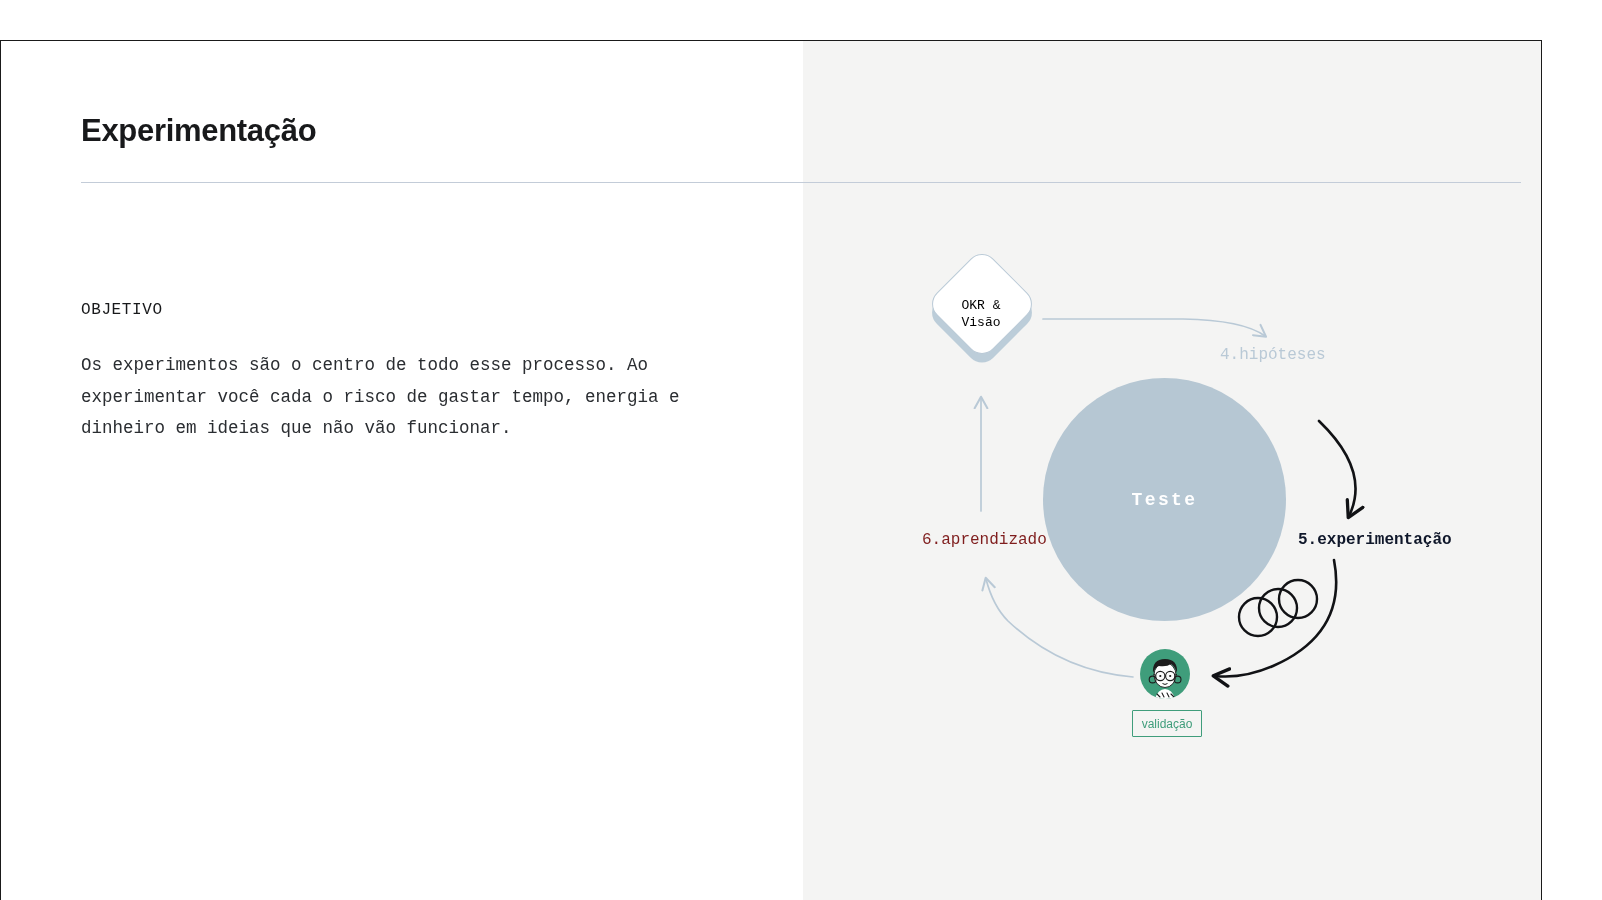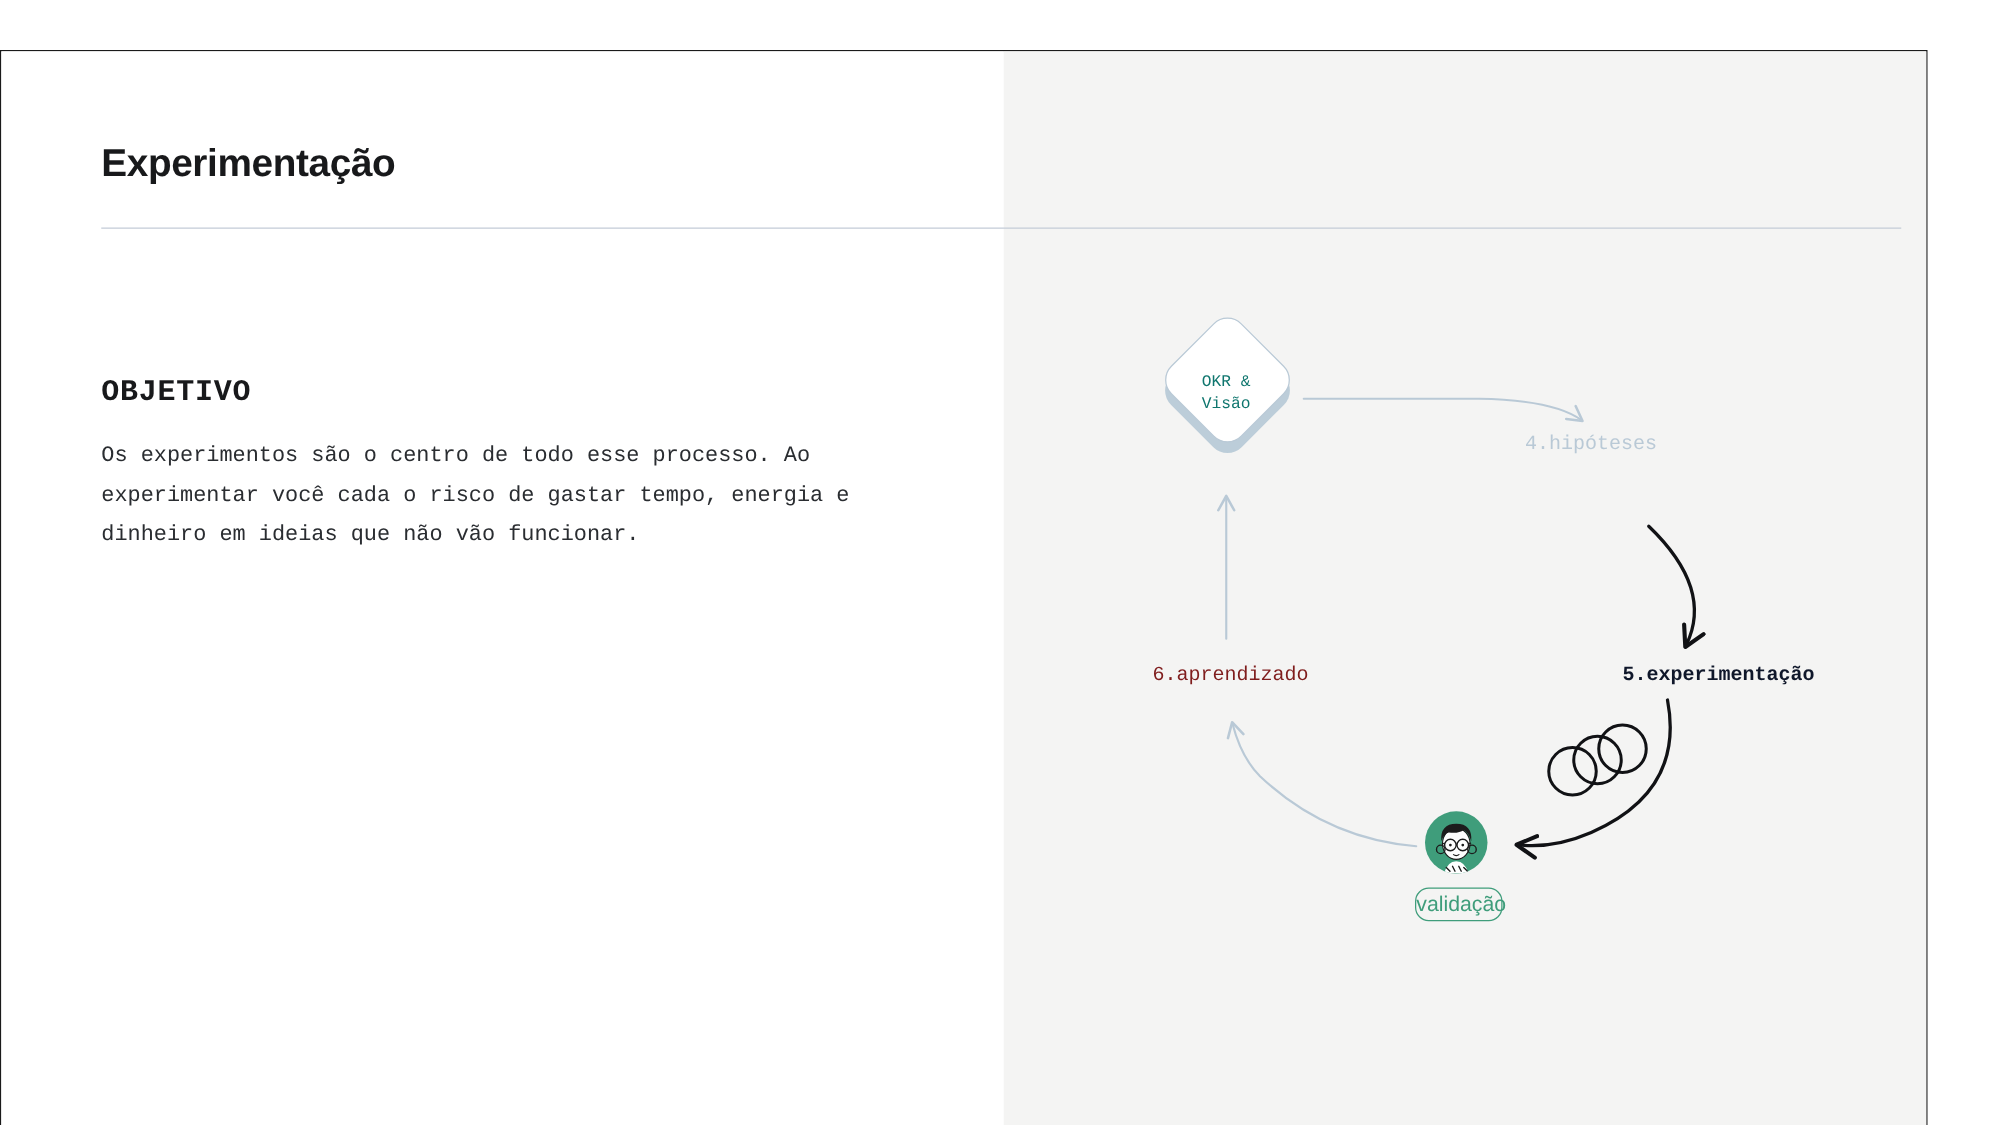--- a/index.html
+++ b/index.html
@@ -53,22 +53,22 @@
     width: 1440px;
     height: 1px;
     background: #c3ccd8;
   }
   
   .objective-heading {
     position: absolute;
     left: 80px;
     top: 260px;
     font-family: "Liberation Mono", monospace;
-    font-size: 24px;
-    font-weight: 700;
+    font-size: 16px;
+    font-weight: 400;
     letter-spacing: 0.6px;
     color: #18191b;
   }
   .body-copy {
     position: absolute;
     left: 80px;
     top: 309px;
     width: 600px;
     font-family: "Liberation Mono", monospace;
     font-size: 17.5px;
@@ -123,21 +123,21 @@
   }
   .diamond-label {
     position: absolute;
     left: 118px;
     top: 256px;
     width: 120px;
     text-align: center;
     font-family: "Liberation Mono", monospace;
     font-size: 13px;
     line-height: 17px;
-    color: #0f766e;
+    color: #000000;
     white-space: pre-line;
   }
   
   .step-label {
     position: absolute;
     font-family: "Liberation Mono", monospace;
     font-size: 16px;
     white-space: nowrap;
   }
   .step-hipoteses {
@@ -169,26 +169,27 @@
   }
   .avatar svg { display: block; }
   
   .validation-pill {
     position: absolute;
     left: 329px;
     top: 669px;
     width: 68px;
     height: 25px;
     border: 1.4px solid #3f9d7b;
-    border-radius: 11px;
+    border-radius: 1px;
     background: #f4f4f3;
     display: flex;
     align-items: center;
+    justify-content: center;
     font-family: "Liberation Sans", sans-serif;
-    font-size: 17px;
+    font-size: 12px;
     color: #3f9d7b;
   }
   svg.overlay {
     position: absolute;
     left: 0; top: 0;
     width: 800px;
     height: 900px;
     overflow: visible;
     pointer-events: none;
   }
@@ -229,20 +230,23 @@
         <circle cx="455" cy="576" r="19"></circle>
         <circle cx="475" cy="567" r="19"></circle>
         <circle cx="495" cy="558" r="19"></circle>
       </g>
 
       <path d="M 330,636 Q 258,630 205,580 Q 190,565 183,538" fill="none" stroke="#b9c9d6" stroke-width="1.7" stroke-linecap="round" marker-end="url(#lightArrow)"></path>
 
       <path d="M 178,470 L 178,357" fill="none" stroke="#b9c9d6" stroke-width="1.7" stroke-linecap="round" marker-end="url(#lightArrow)"></path>
     </svg>
 
+    <div class="teste-circle">
+      <div class="teste-label">Teste</div>
+    </div>
 
     <div class="diamond"></div>
     <div class="diamond-label">OKR &amp;
 Visão</div>
 
     <div class="step-label step-hipoteses">4.hipóteses</div>
     <div class="step-label step-experimentacao">5.experimentação</div>
     <div class="step-label step-aprendizado">6.aprendizado</div>
 
     <div class="avatar">

